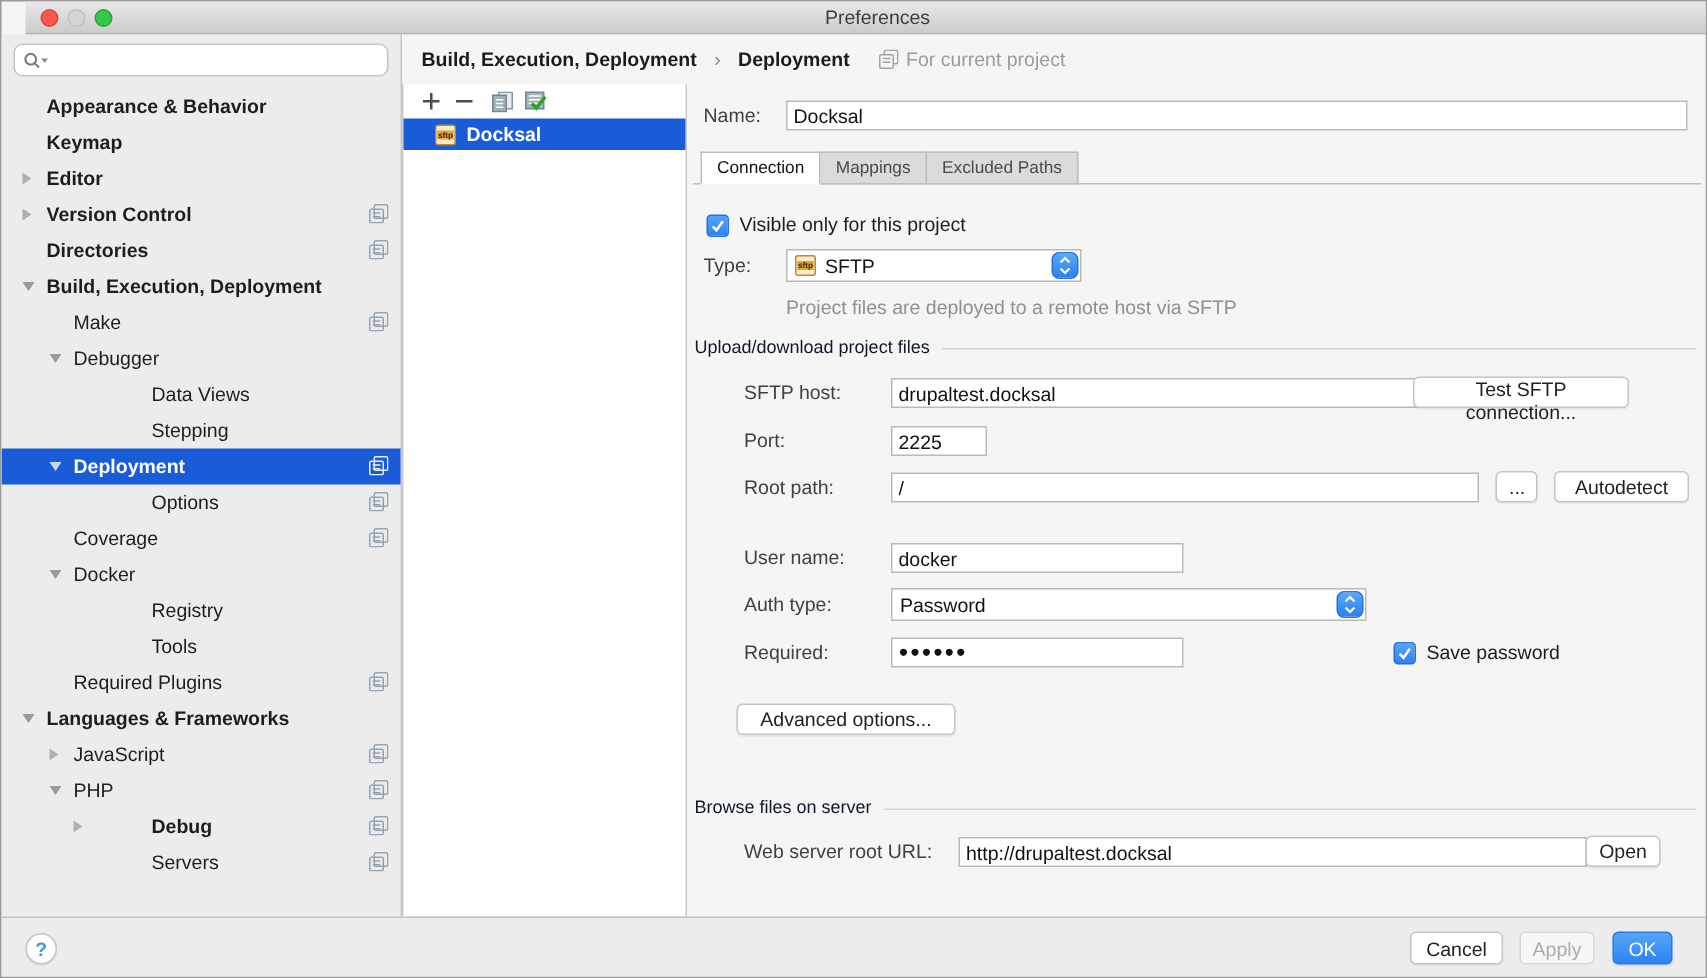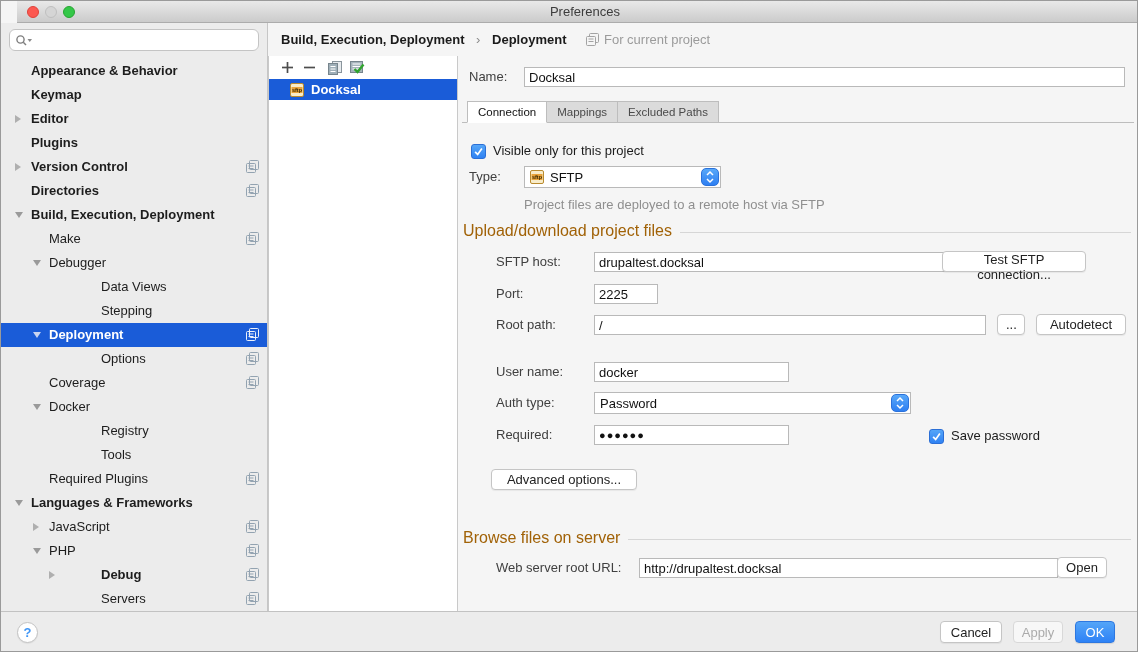--- a/index.html
+++ b/index.html
@@ -74,21 +74,21 @@
       background:linear-gradient(#55A6F8,#2F82F3);border:1px solid #2B6FD6;vertical-align:-3px;}
   .cb svg{display:block;margin:1px auto 0;}
   .cblabel{font-size:13px;color:#1C1C1C;margin-left:7px;vertical-align:1px;}
   .combo{position:absolute;top:0;height:22px;box-sizing:border-box;background:#FFF;border:1px solid #B9B9B9;
          display:flex;align-items:center;}
   .combo .ctext{font-size:13px;color:#111;margin-left:5px;flex:1;}
   .stepper{width:18px;height:18px;margin-right:1px;border-radius:5px;background:linear-gradient(#58A8F9,#2E7FF2);
            border:1px solid #2B72DB;box-sizing:border-box;display:flex;align-items:center;justify-content:center;}
   .hint{position:absolute;font-size:13px;color:#8F8F8F;}
   .section{position:absolute;left:5px;right:8px;height:16px;display:flex;align-items:center;}
-  .section .stext{font-size:16px;color:#a16207;white-space:nowrap;}
+  .section .stext{font-size:12px;color:#0f172a;white-space:nowrap;}
   .section .sline{flex:1;border-top:1px solid #D6D6D6;margin-left:8px;margin-top:2px;}
   
   .footer{position:absolute;left:0;top:610px;width:100%;height:42px;background:#ECECEC;
           border-top:1px solid #C2C2C2;box-sizing:border-box;}
   .helpbtn{position:absolute;left:16px;top:10px;width:21px;height:21px;border-radius:50%;background:#FFF;
            border:1px solid #C3C3C3;box-sizing:border-box;text-align:center;line-height:19px;
            color:#3E95F6;font-size:13px;font-weight:bold;box-shadow:0 1px 1px rgba(0,0,0,.06);}
   .fbtn{position:absolute;top:9px;height:22px;box-sizing:border-box;border-radius:4px;font-size:13px;
         font-family:"Liberation Sans","DejaVu Sans",sans-serif;padding:0;}
   .fbtn.cancel{right:135px;width:62px;background:#FFF;border:1px solid #C5C5C5;color:#222;
@@ -115,21 +115,20 @@
         <circle cx="5.5" cy="5.5" r="3.6" fill="none" stroke="#7E7E7E" stroke-width="1.4"></circle>
         <line x1="8.3" y1="8.3" x2="11" y2="11" stroke="#7E7E7E" stroke-width="1.4"></line>
         <polygon points="12.5,5 17,5 14.75,8" fill="#8A8A8A"></polygon>
       </svg>
       <input class="searchinput" placeholder="" style="">
     </div>
     <div class="tree">
         <div class="tree-row lvl1 bold"><span class="tree-label">Appearance &amp; Behavior</span></div>
         <div class="tree-row lvl1 bold"><span class="tree-label">Keymap</span></div>
         <div class="tree-row lvl1 bold"><span class="tri right"></span><span class="tree-label">Editor</span></div>
-        <div class="tree-row lvl1 bold"><span class="tree-label">Plugins</span></div>
         <div class="tree-row lvl1 bold"><span class="tri right"></span><span class="tree-label">Version Control</span><svg class="proj-icon" width="13" height="13" viewBox="0 0 13 13">
             <rect x="3.5" y="0.5" width="9" height="9" rx="1" fill="none" stroke="currentColor"></rect>
             <rect x="0.5" y="3.5" width="9" height="9" rx="1" fill="rgba(0,0,0,0)" stroke="currentColor"></rect>
             <line x1="2.5" y1="6" x2="7.5" y2="6" stroke="currentColor"></line>
             <line x1="2.5" y1="8.5" x2="7.5" y2="8.5" stroke="currentColor"></line>
           </svg></div>
         <div class="tree-row lvl1 bold"><span class="tree-label">Directories</span><svg class="proj-icon" width="13" height="13" viewBox="0 0 13 13">
             <rect x="3.5" y="0.5" width="9" height="9" rx="1" fill="none" stroke="currentColor"></rect>
             <rect x="0.5" y="3.5" width="9" height="9" rx="1" fill="rgba(0,0,0,0)" stroke="currentColor"></rect>
             <line x1="2.5" y1="6" x2="7.5" y2="6" stroke="currentColor"></line>

